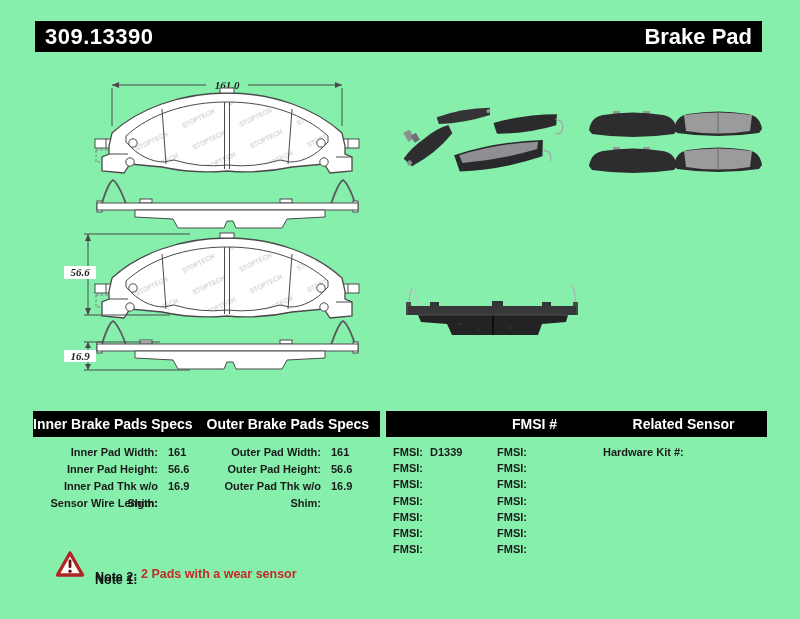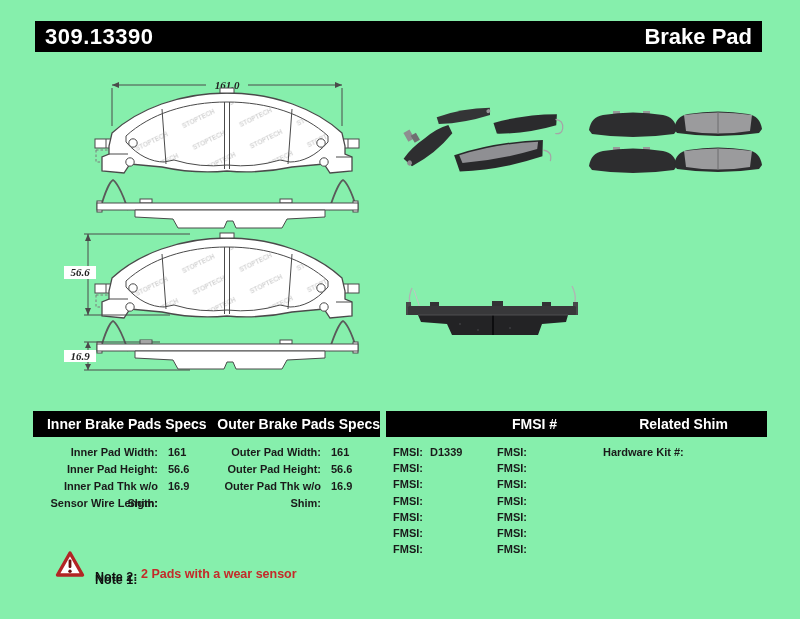--- a/index.html
+++ b/index.html
@@ -8,21 +8,21 @@
   
   .top-bar{position:absolute;left:35px;top:21px;width:727px;height:31px;background:#000;
            color:#fff;display:flex;justify-content:space-between;align-items:center;
            padding:0 10px;box-sizing:border-box;}
   .top-bar .part-no{font-size:22px;font-weight:bold;letter-spacing:.5px;}
   .top-bar .prod-type{font-size:22px;font-weight:bold;}
   
   .bar{position:absolute;top:411px;height:26px;background:#000;color:#fff;display:flex;
        align-items:center;justify-content:center;font-size:14px;font-weight:bold;}
   .bar-specs{left:33px;width:347px;}
-  .bar-specs span{flex:1;text-align:right;}
+  .bar-specs span{flex:1;text-align:left;}
   .bar-fmsi{left:386px;width:207px;padding-left:45px;}
   .bar-related{left:600px;width:167px;}
   
   .spec-col{position:absolute;top:444px;color:#1a1a1a;}
   .spec-col .spec-row{display:flex;height:17px;line-height:17px;font-size:11px;font-weight:bold;}
   .col-inner{left:33px;width:200px;}
   .col-inner .lbl{width:125px;text-align:right;}
   .col-outer{left:198px;width:200px;}
   .col-outer .lbl{width:123px;text-align:right;}
   .val{margin-left:10px;white-space:pre;}
@@ -217,21 +217,21 @@
   </svg>
 
   <div class="bar bar-specs">
     <span>Inner Brake Pads Specs</span>
     <span>Outer Brake Pads Specs</span>
   </div>
   <div class="bar bar-fmsi">
     <span>FMSI #</span>
   </div>
   <div class="bar bar-related">
-    <span>Related Shim</span>
+    <span>Related Sensor</span>
   </div>
 
   <div class="spec-col col-inner">
     <div class="spec-row">
       <span class="lbl">Inner Pad Width:</span>
       <span class="val">161</span>
     </div>
     <div class="spec-row">
       <span class="lbl">Inner Pad Height:</span>
       <span class="val">56.6</span>

